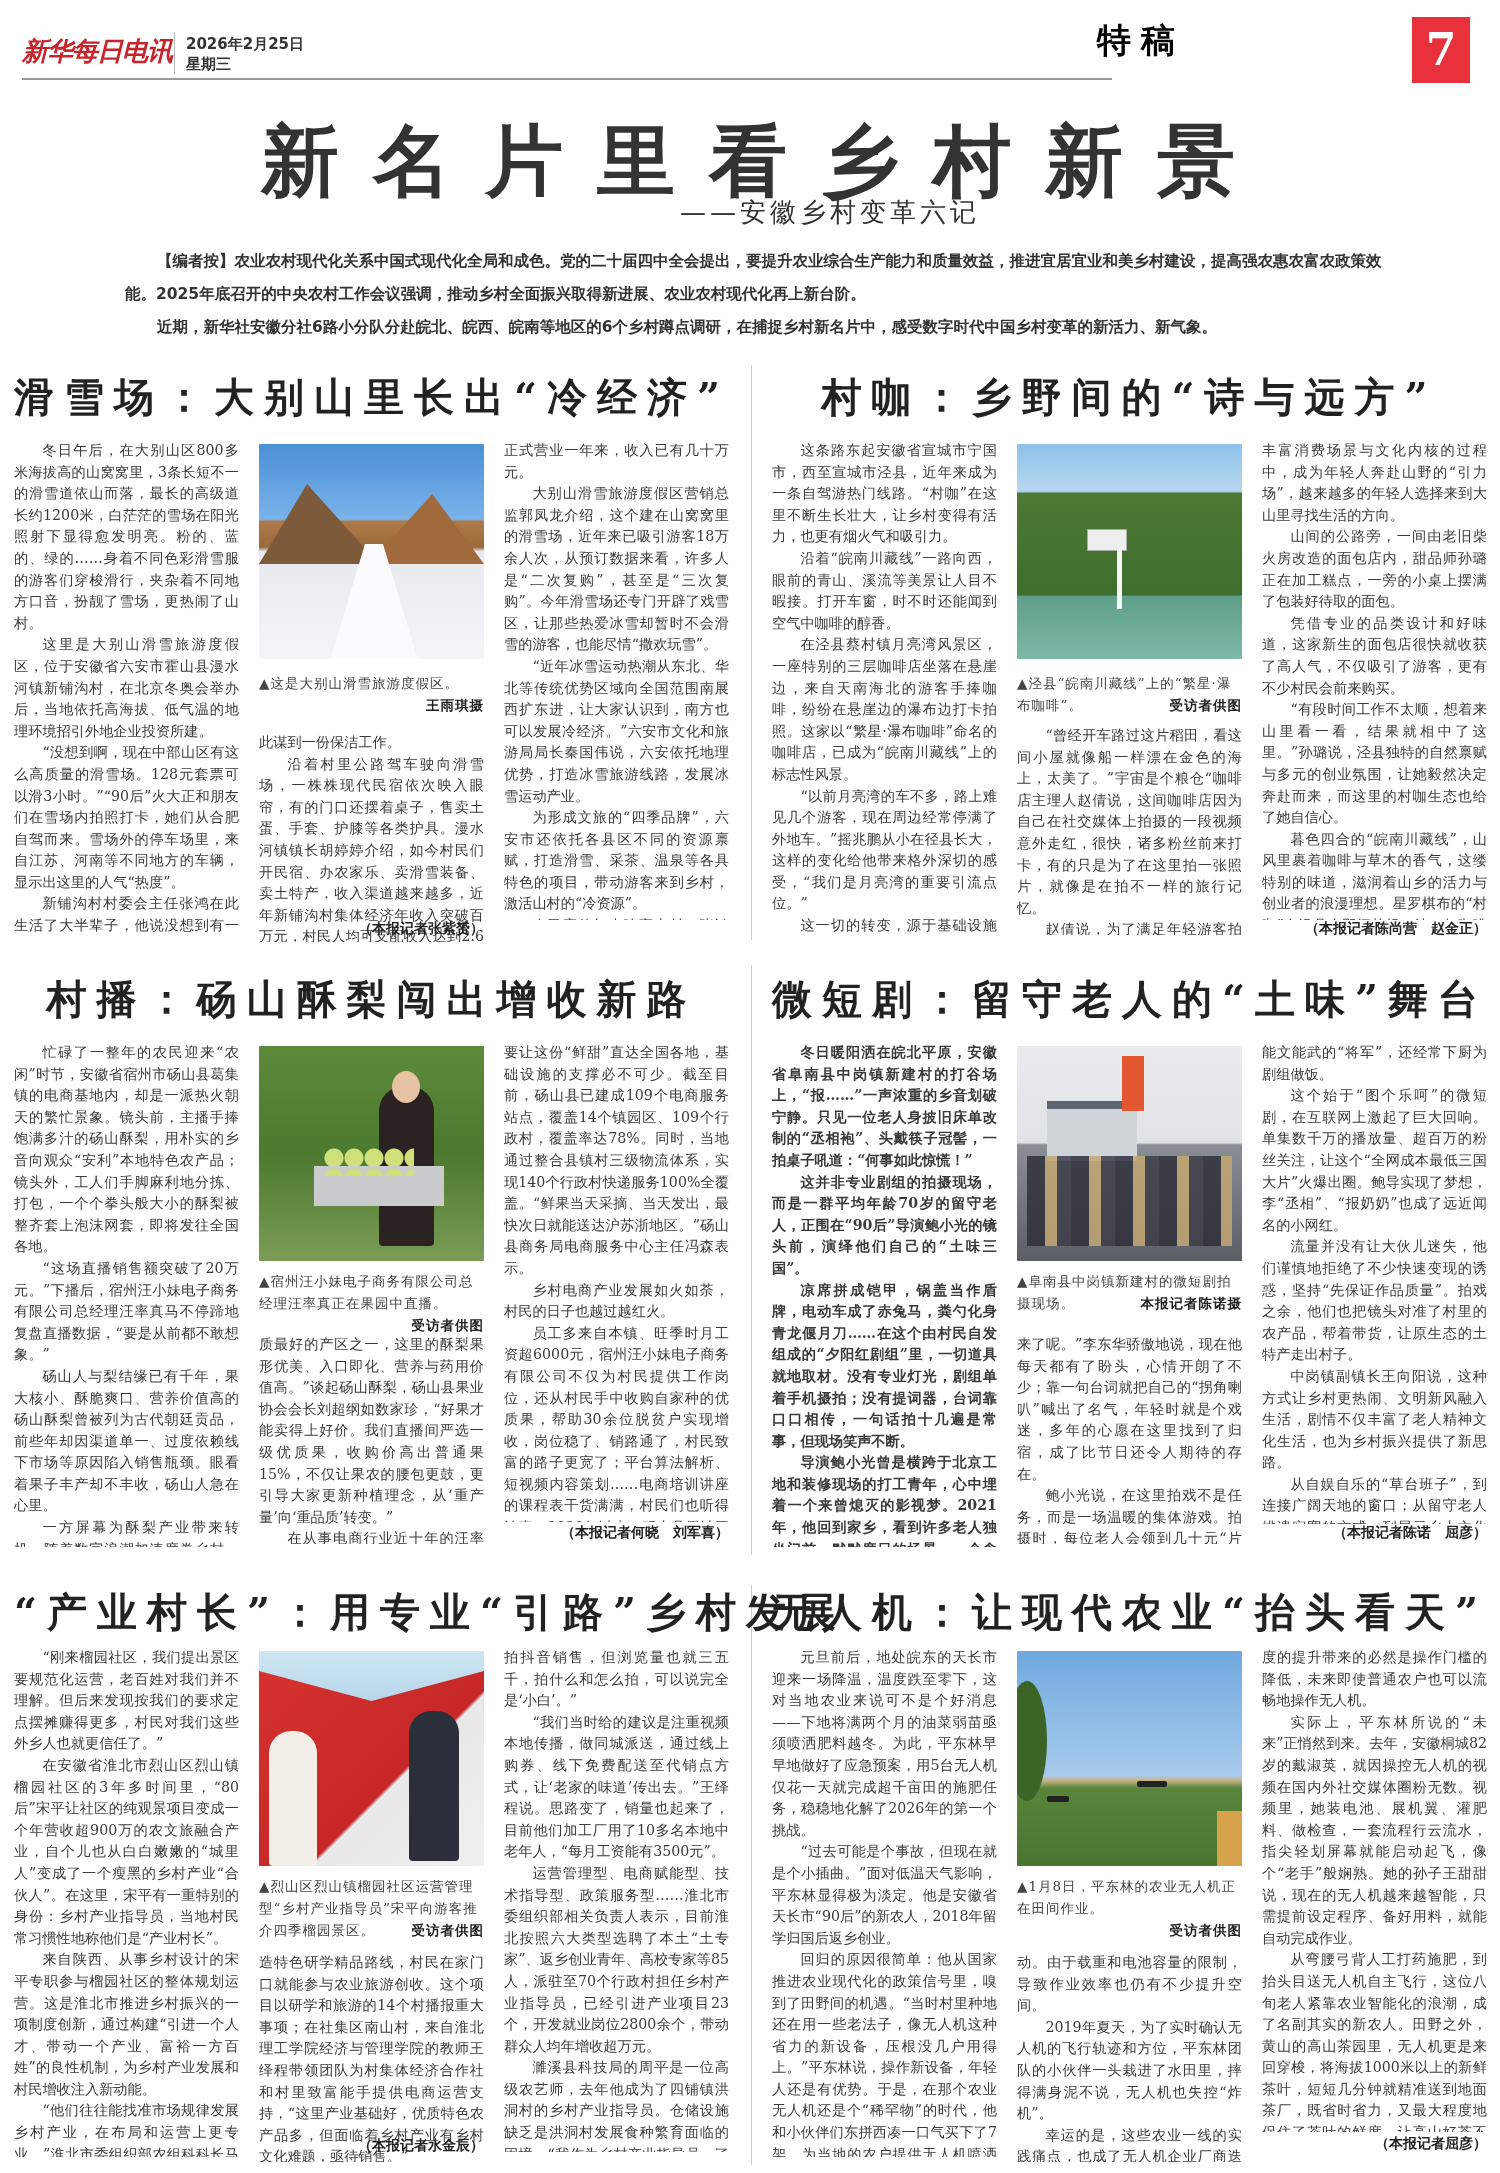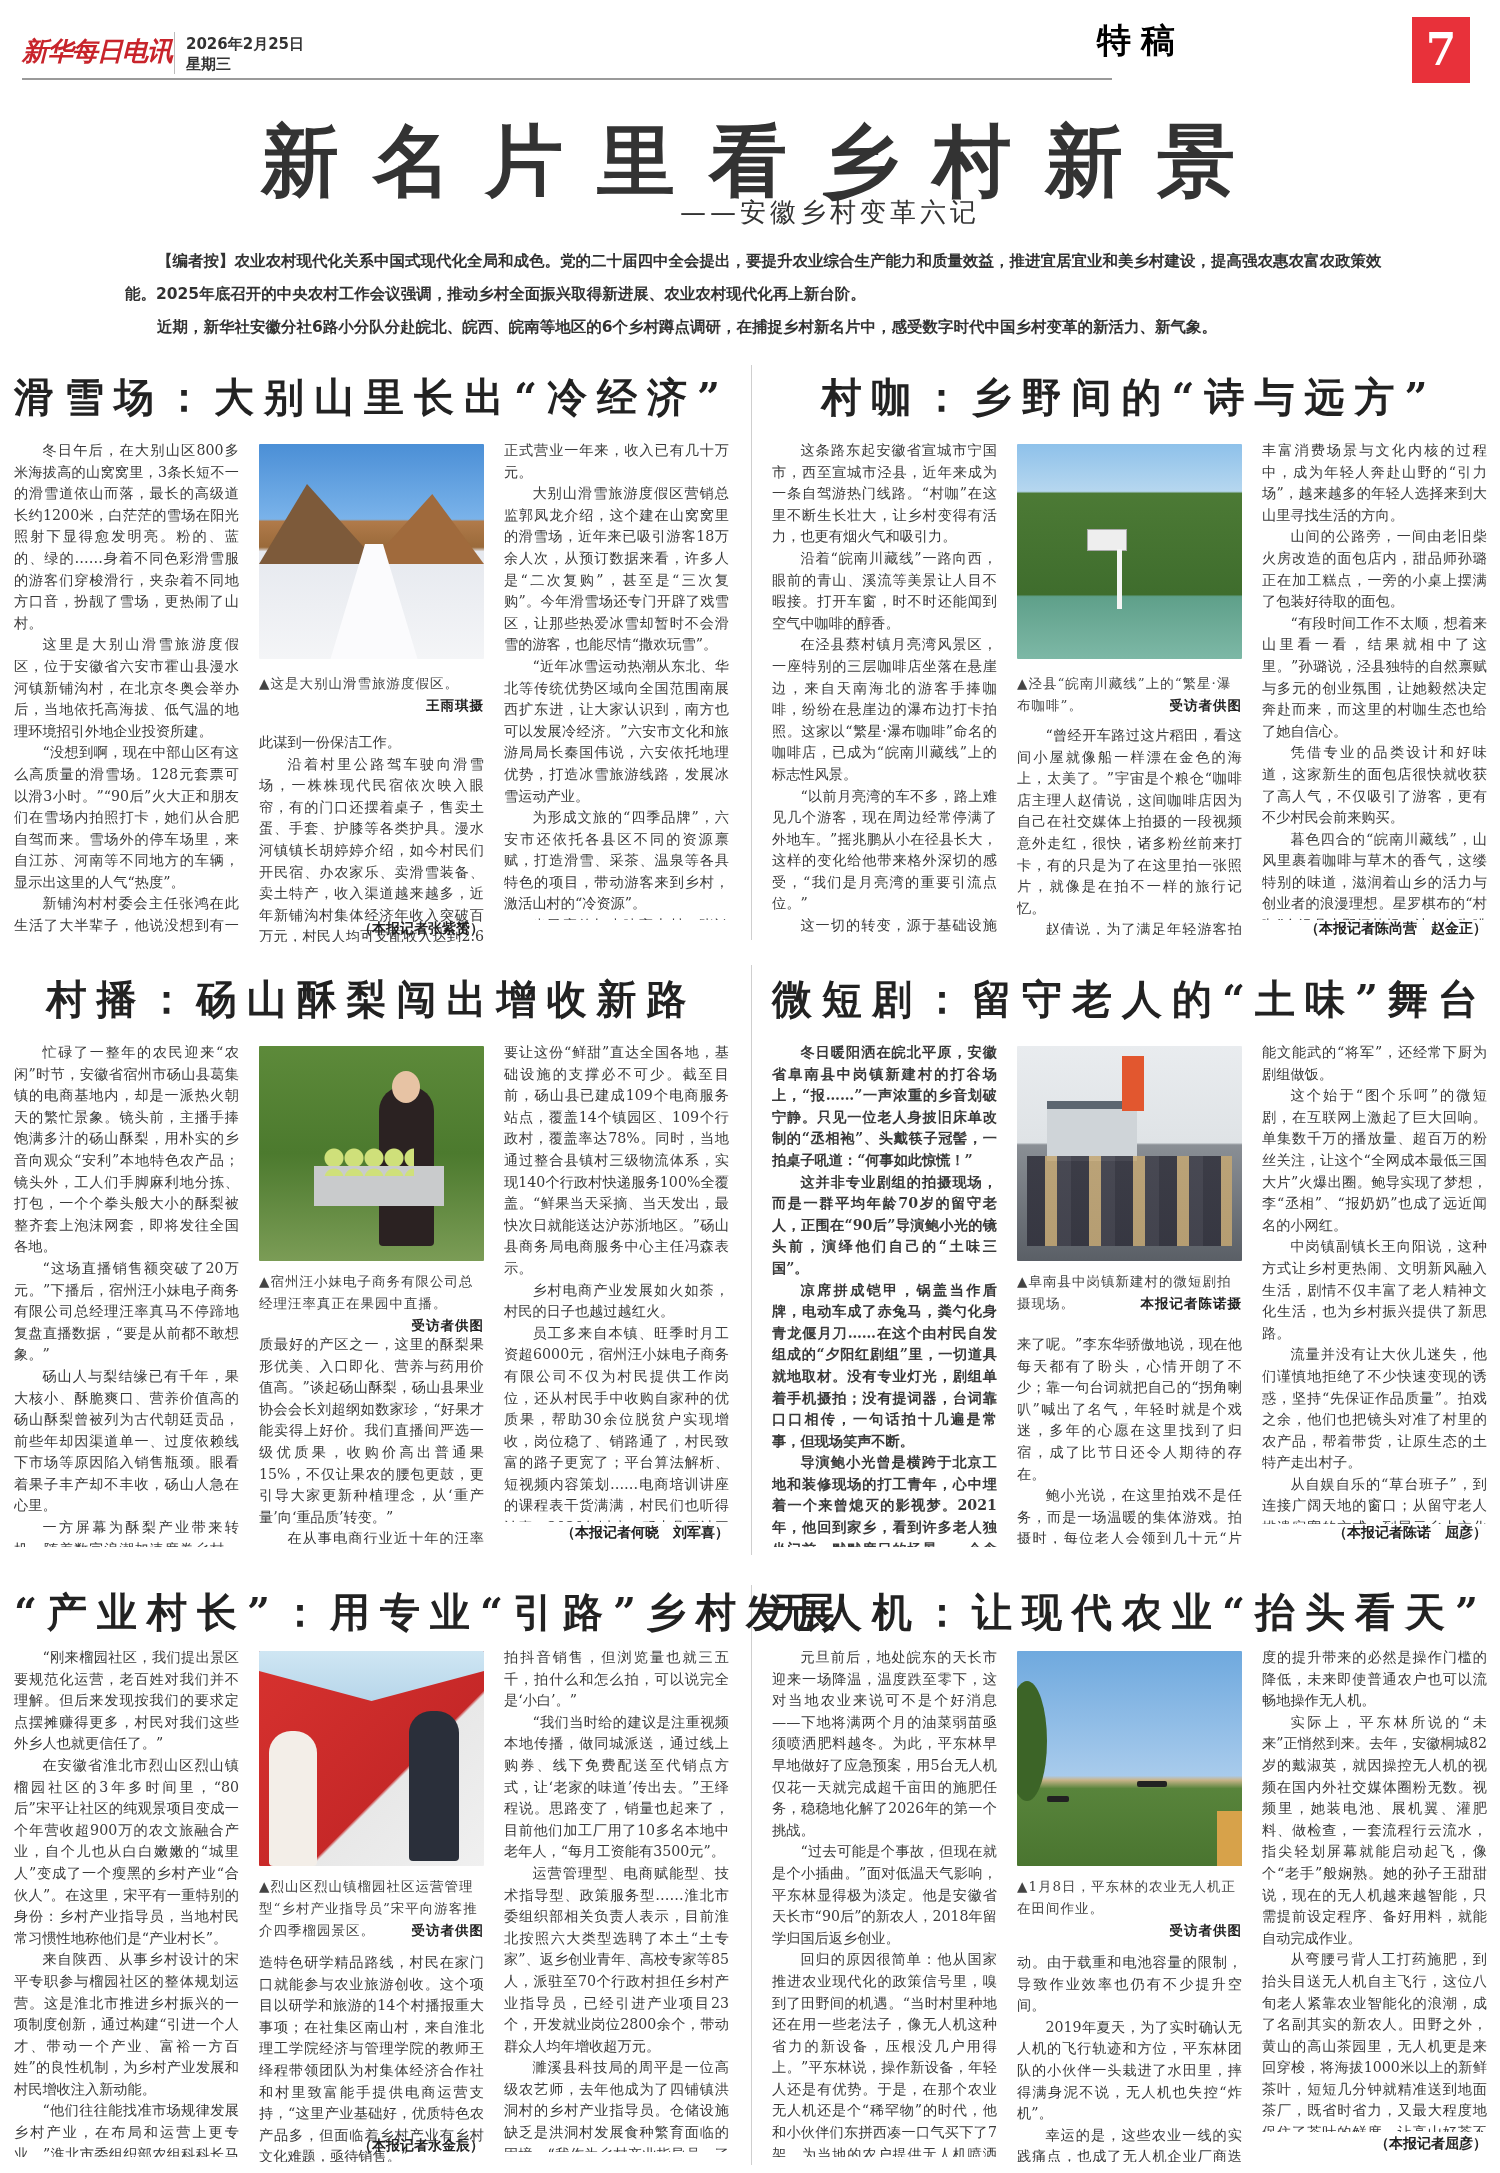--- a/index.html
+++ b/index.html
@@ -148,22 +148,22 @@
       <span class="credit" style="float:right;">受访者供图</span>
     </div>
     <div class="col c2" style="top:285px;height:210px;">
       <p>“曾经开车路过这片稻田，看这间小屋就像船一样漂在金色的海上，太美了。”宇宙是个粮仓“咖啡店主理人赵倩说，这间咖啡店因为自己在社交媒体上拍摄的一段视频意外走红，很快，诸多粉丝前来打卡，有的只是为了在这里拍一张照片，就像是在拍不一样的旅行记忆。</p>
       <p>赵倩说，为了满足年轻游客拍摄照片、留言打卡的需求，自己和爱人不仅在店内设置了留言板等互动装置，还招聘了专业的驻店摄影师。“告示牌上写的是和店员的交流指南，无论是拍照打卡甚至聊天八卦都可以满足，我们希望打造更加多元、有趣的场景。”赵倩说。</p>
 
     </div>
     <div class="col c3" style="height:480px;">
       <p class="cont">丰富消费场景与文化内核的过程中，成为年轻人奔赴山野的“引力场”，越来越多的年轻人选择来到大山里寻找生活的方向。</p>
       <p>山间的公路旁，一间由老旧柴火房改造的面包店内，甜品师孙璐正在加工糕点，一旁的小桌上摆满了包装好待取的面包。</p>
+      <p>凭借专业的品类设计和好味道，这家新生的面包店很快就收获了高人气，不仅吸引了游客，更有不少村民会前来购买。</p>
       <p>“有段时间工作不太顺，想着来山里看一看，结果就相中了这里。”孙璐说，泾县独特的自然禀赋与多元的创业氛围，让她毅然决定奔赴而来，而这里的村咖生态也给了她自信心。</p>
-      <p>凭借专业的品类设计和好味道，这家新生的面包店很快就收获了高人气，不仅吸引了游客，更有不少村民会前来购买。</p>
       <p>暮色四合的“皖南川藏线”，山风里裹着咖啡与草木的香气，这缕特别的味道，滋润着山乡的活力与创业者的浪漫理想。星罗棋布的“村咖”在泾县山野间扎根，让一杯咖啡成为承载消费升级、文化传承与青春梦想的载体，书写着独特的乡村振兴新篇章。</p>
     </div>
     <span class="byline" style="position:absolute;left:490px;top:480px;width:225px;">（本报记者陈尚营　赵金正）</span>
   </div>
 </article>
 
 <article class="article" style="left:14px;top:972px;">
   <h2 class="headline">村播：砀山酥梨闯出增收新路</h2>
   <div class="body">
     <div class="col c1" style="height:505px;">
@@ -218,22 +218,22 @@
       <span class="credit" style="float:right;">本报记者陈诺摄</span>
     </div>
     <div class="col c2" style="top:292px;height:210px;">
       <p class="cont">来了呢。”李东华骄傲地说，现在他每天都有了盼头，心情开朗了不少；靠一句台词就把自己的“拐角喇叭”喊出了名气，年轻时就是个戏迷，多年的心愿在这里找到了归宿，成了比节日还令人期待的存在。</p>
       <p>鲍小光说，在这里拍戏不是任务，而是一场温暖的集体游戏。拍摄时，每位老人会领到几十元“片酬”和一些鸡蛋粮油，但很多人都往门口的农家乐吃饭，“不给钱俺也来，图个开心！”村民杜庆玲的话道出了大家的心声。即便在鲍小光一度因难到发不出“片酬”的那几个月，老人们依旧准时到场，风雨无阻。</p>
 
     </div>
     <div class="col c3" style="height:482px;">
       <p class="cont">能文能武的“将军”，还经常下厨为剧组做饭。</p>
       <p>这个始于“图个乐呵”的微短剧，在互联网上激起了巨大回响。单集数千万的播放量、超百万的粉丝关注，让这个“全网成本最低三国大片”火爆出圈。鲍导实现了梦想，李“丞相”、“报奶奶”也成了远近闻名的小网红。</p>
+      <p>流量并没有让大伙儿迷失，他们谨慎地拒绝了不少快速变现的诱惑，坚持“先保证作品质量”。拍戏之余，他们也把镜头对准了村里的农产品，帮着带货，让原生态的土特产走出村子。</p>
       <p>中岗镇副镇长王向阳说，这种方式让乡村更热闹、文明新风融入生活，剧情不仅丰富了老人精神文化生活，也为乡村振兴提供了新思路。</p>
-      <p>流量并没有让大伙儿迷失，他们谨慎地拒绝了不少快速变现的诱惑，坚持“先保证作品质量”。拍戏之余，他们也把镜头对准了村里的农产品，帮着带货，让原生态的土特产走出村子。</p>
       <p>从自娱自乐的“草台班子”，到连接广阔天地的窗口；从留守老人排遣寂寞的方式，到展示乡土文化活力的生动现场……这个“土味三国”剧组恰是新时代乡村文化振兴的一个鲜活切片。从河南郑州着力打造“微短剧创作之都”，到浙江、广东、云南等地探索“微短剧+文旅”的融合路径，再到青岛村民自拍自演的《花开石上》收获亿级流量……一种以群众为主体，以数字技术为支撑，以真实生活为源泉的“新大众文艺”正在广袤乡野蓬勃兴起。</p>
     </div>
     <span class="byline" style="position:absolute;left:490px;top:482px;width:225px;">（本报记者陈诺　屈彦）</span>
   </div>
 </article>
 
 <article class="article" style="left:14px;top:1585px;">
   <h2 class="headline">“产业村长”：用专业“引路”乡村发展</h2>
   <div class="body" style="top:62px;">
     <div class="col c1" style="height:510px;">

